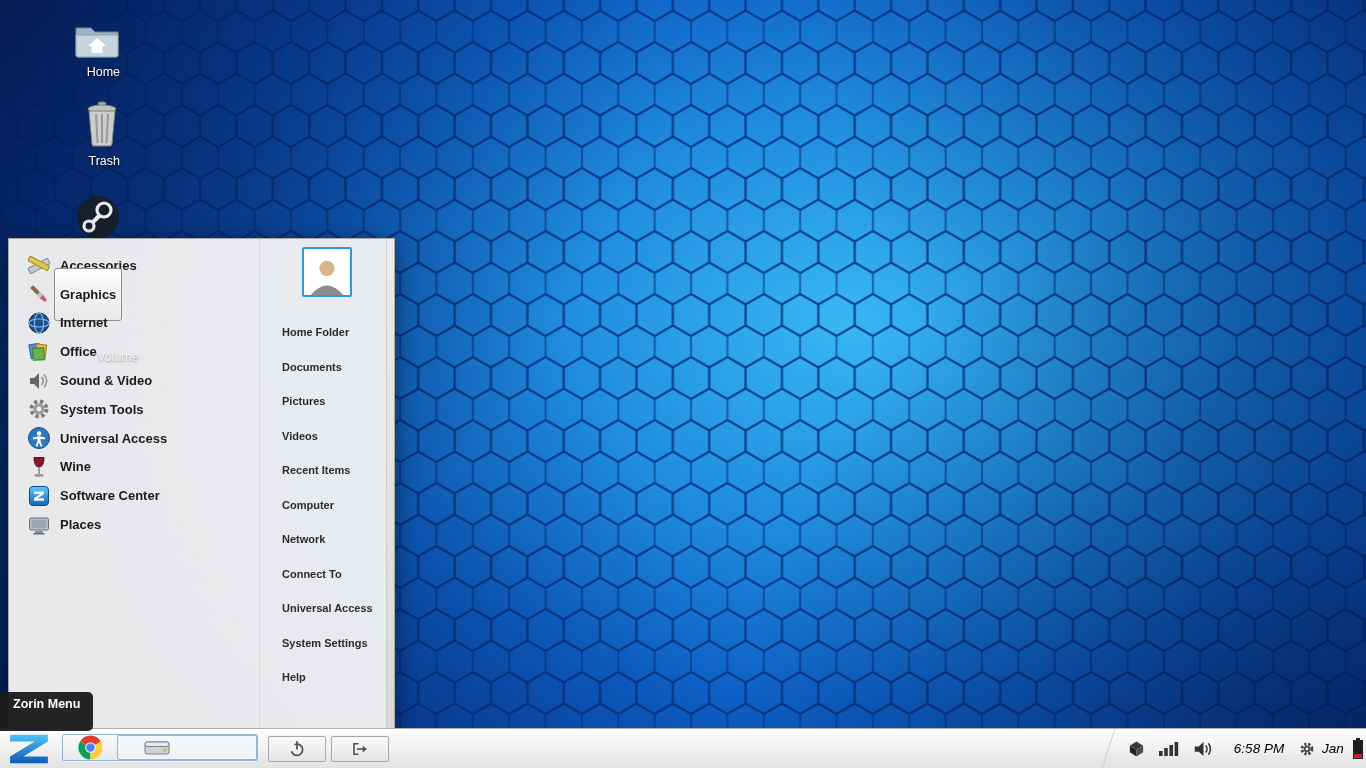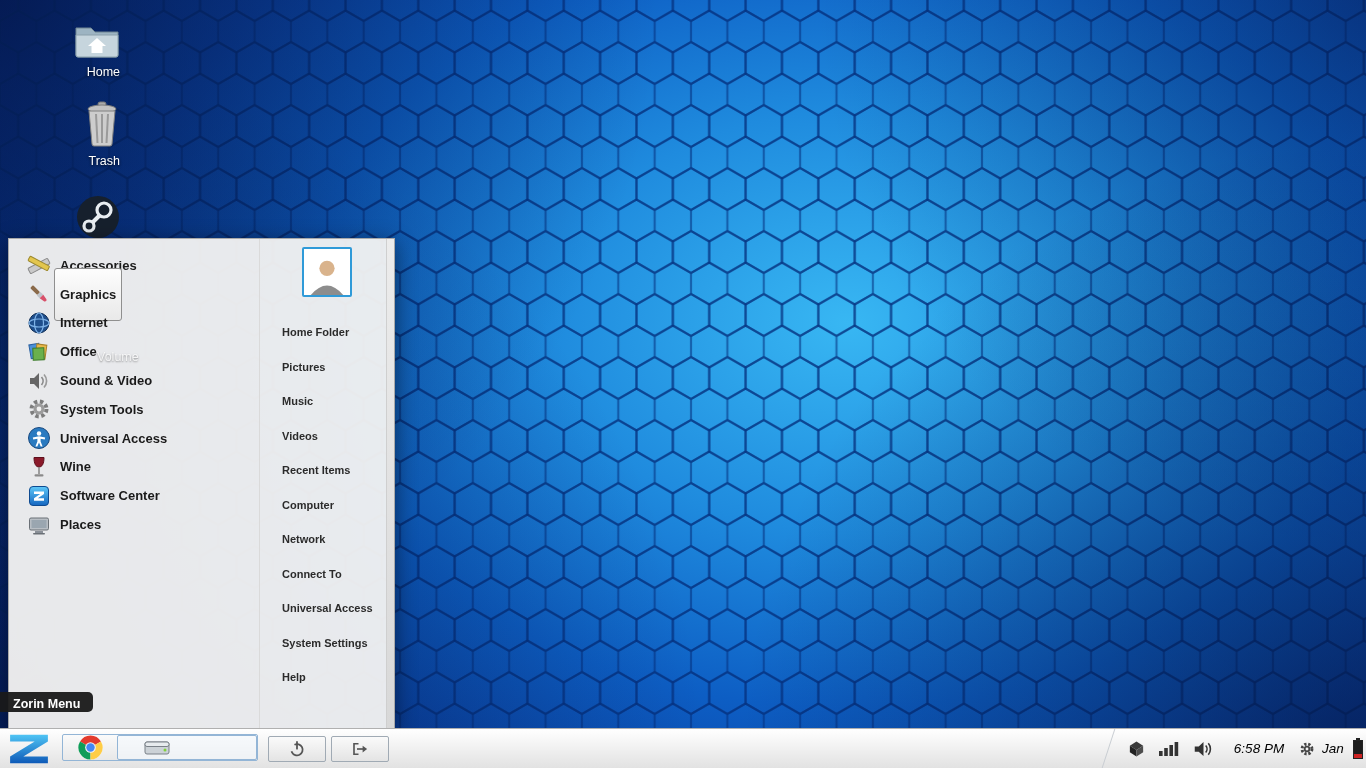--- a/index.html
+++ b/index.html
@@ -28,21 +28,21 @@
     background:linear-gradient(#fdfdfd,#e9e9e9);text-align:right;}
   .vsep{position:absolute;left:250px;top:0;bottom:0;width:1px;background:#dadada;}
   .menu-scroll{position:absolute;right:0;top:0;bottom:0;width:7px;border-left:1px solid #cfcfcf;
     background:linear-gradient(#ececec,#d8d8d8);}
   .avatar{position:absolute;left:293px;top:8px;width:46px;height:46px;background:#fff;
     border:2px solid #2f9ad8;border-radius:2px;display:flex;align-items:flex-end;justify-content:center;cursor:pointer;}
   .places{position:absolute;left:251px;top:76px;width:134px;}
   .place-row{height:34.5px;display:flex;align-items:center;padding-left:22px;
     font-size:11px;font-weight:bold;color:#2b2b2b;cursor:default;white-space:nowrap;}
   
-  .tooltip{position:absolute;left:0;top:692px;height:20px;line-height:25px;padding:0 13px;z-index:9;
+  .tooltip{position:absolute;left:0;top:692px;height:39px;line-height:25px;padding:0 13px;z-index:9;
     background:rgba(25,25,25,.95);color:#fff;font-size:12.5px;font-weight:bold;border-radius:0 5px 5px 0;}
   
   .taskbar{position:absolute;left:0;top:728px;width:1366px;height:40px;z-index:8;
     background:linear-gradient(#ffffff,#e2e2e2);border-top:1px solid #b0b0b0;box-sizing:border-box;font-style:italic;}
   .logo-area{position:absolute;left:0;top:0;width:58px;height:39px;display:flex;align-items:center;justify-content:center;cursor:pointer;}
   .winlist{position:absolute;left:62px;top:5px;width:196px;height:27px;border:1px solid #93b5d6;border-radius:2px;box-sizing:border-box;}
   .task-chrome{position:absolute;left:13px;top:0;width:28px;height:25px;display:flex;align-items:center;justify-content:center;cursor:pointer;}
   .task-active{position:absolute;left:54px;top:0;width:140px;height:25px;border:1px solid #93b5d6;border-radius:2px;
     box-sizing:border-box;background:rgba(243,248,253,.6);display:flex;align-items:center;padding-left:26px;cursor:pointer;}
   .session-btn{position:absolute;top:7px;width:58px;height:26px;border:1px solid #a0aab4;border-radius:2px;box-sizing:border-box;
@@ -244,22 +244,22 @@
 
     <div class="avatar">
       <svg width="40" height="40" viewBox="0 0 42 42">
         <circle cx="21" cy="14" r="8" fill="#d9b38c"></circle>
         <path d="M4 42 q17 -20 34 0 Z" fill="#8d8d8d"></path>
       </svg>
     </div>
 
     <div class="places">
       <div class="place-row">Home Folder</div>
+      <div class="place-row">Documents</div>
       <div class="place-row">Pictures</div>
-      <div class="place-row">Music</div>
       <div class="place-row">Videos</div>
       <div class="place-row">Recent Items</div>
       <div class="place-row">Computer</div>
       <div class="place-row">Network</div>
       <div class="place-row">Connect To</div>
       <div class="place-row">Universal Access</div>
       <div class="place-row">System Settings</div>
       <div class="place-row">Help</div>
     </div>
   </div>

